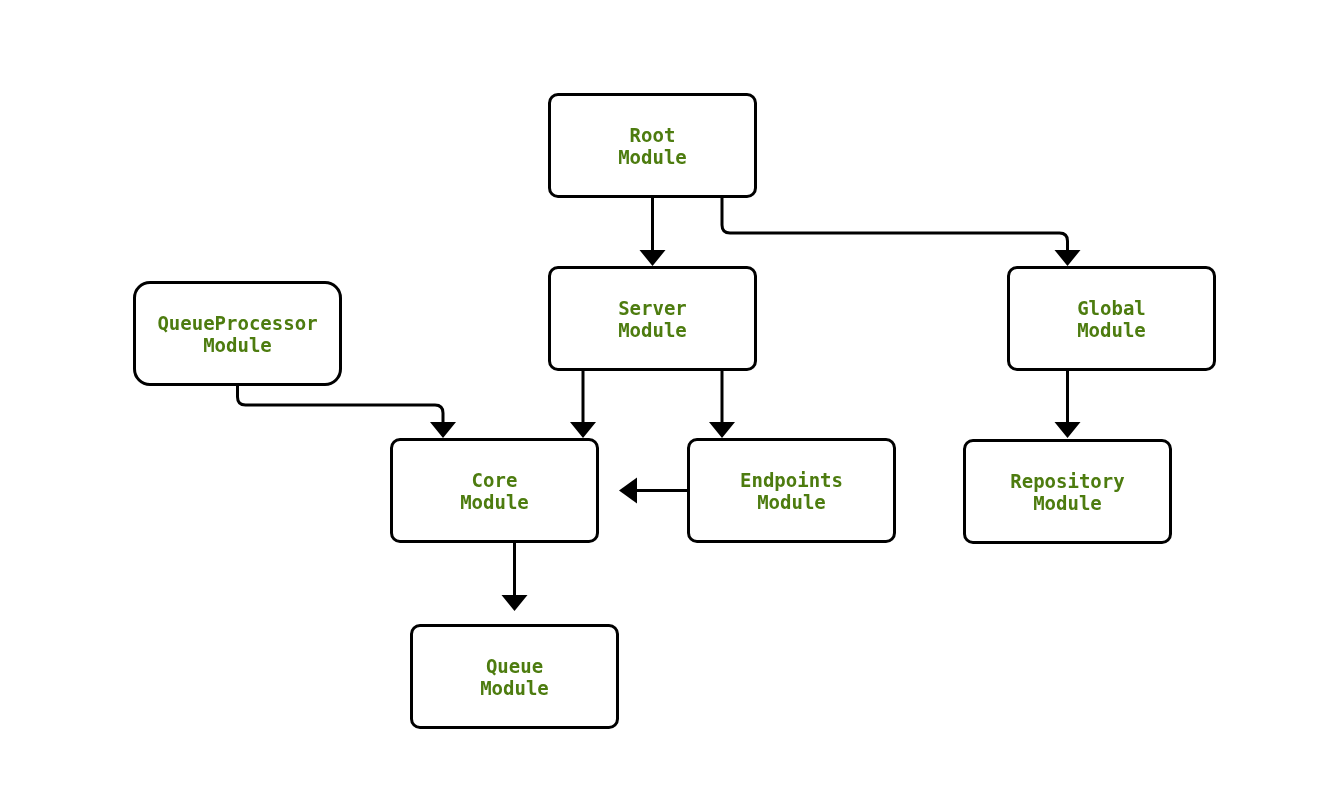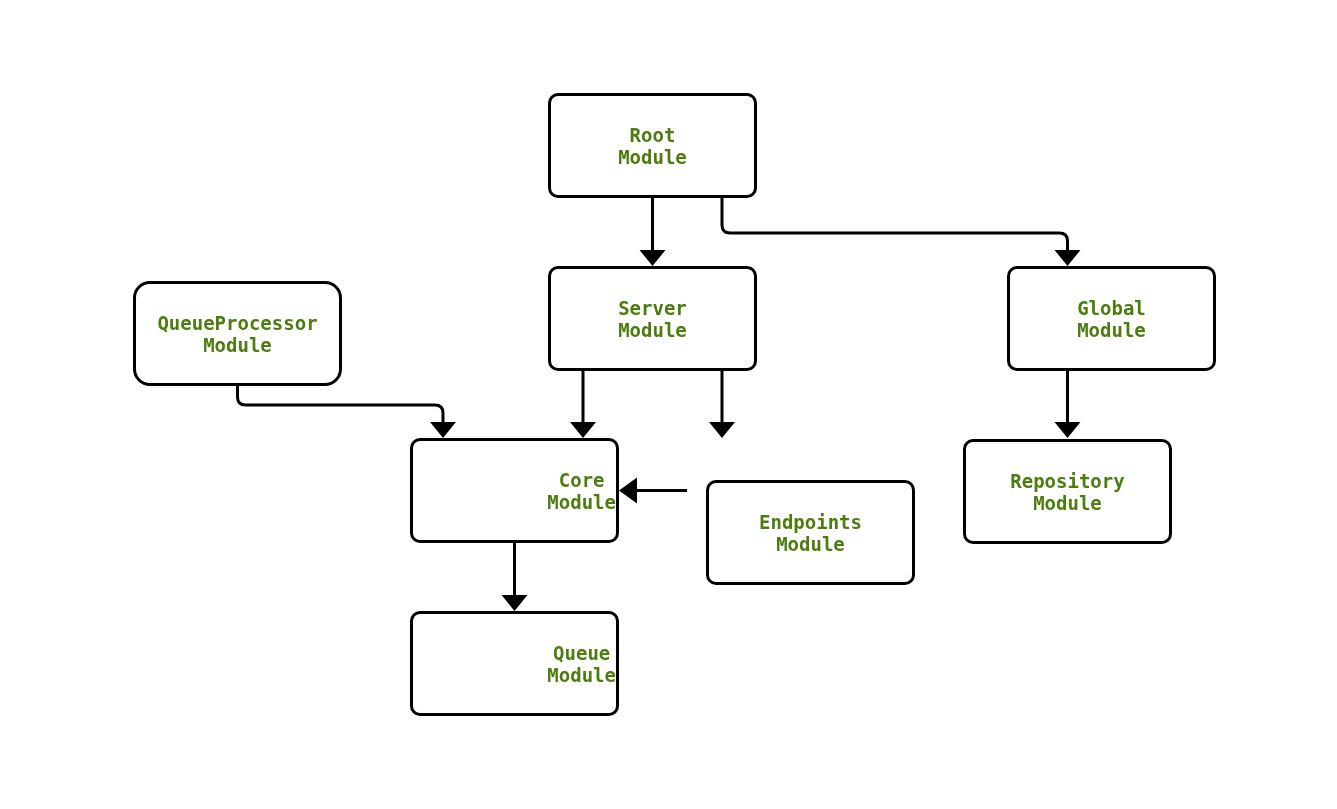--- a/index.html
+++ b/index.html
@@ -115,33 +115,33 @@
   <div class="node" style="left:548px; top:266px;justify-content:center;">
     <div class="node-label">Server
 Module</div>
   </div>
 
   <div class="node" style="left:963px; top:266px;margin-left:44px;">
     <div class="node-label">Global
 Module</div>
   </div>
 
-  <div class="node" style="left:410px; top:438px;justify-content:flex-end;">
+  <div class="node" style="left:390px; top:438px;">
     <div class="node-label">Core
 Module</div>
   </div>
 
-  <div class="node" style="left:706px; top:438px;margin-top:42px;">
+  <div class="node" style="left:687px; top:438px;">
     <div class="node-label">Endpoints
 Module</div>
   </div>
 
   <div class="node" style="left:963px; top:439px;">
     <div class="node-label">Repository
 Module</div>
   </div>
 
-  <div class="node" style="left:410px; top:611px;justify-content:flex-end;">
+  <div class="node" style="left:410px; top:624px;">
     <div class="node-label">Queue
 Module</div>
   </div>
 
 </div>
 
 </body></html>

